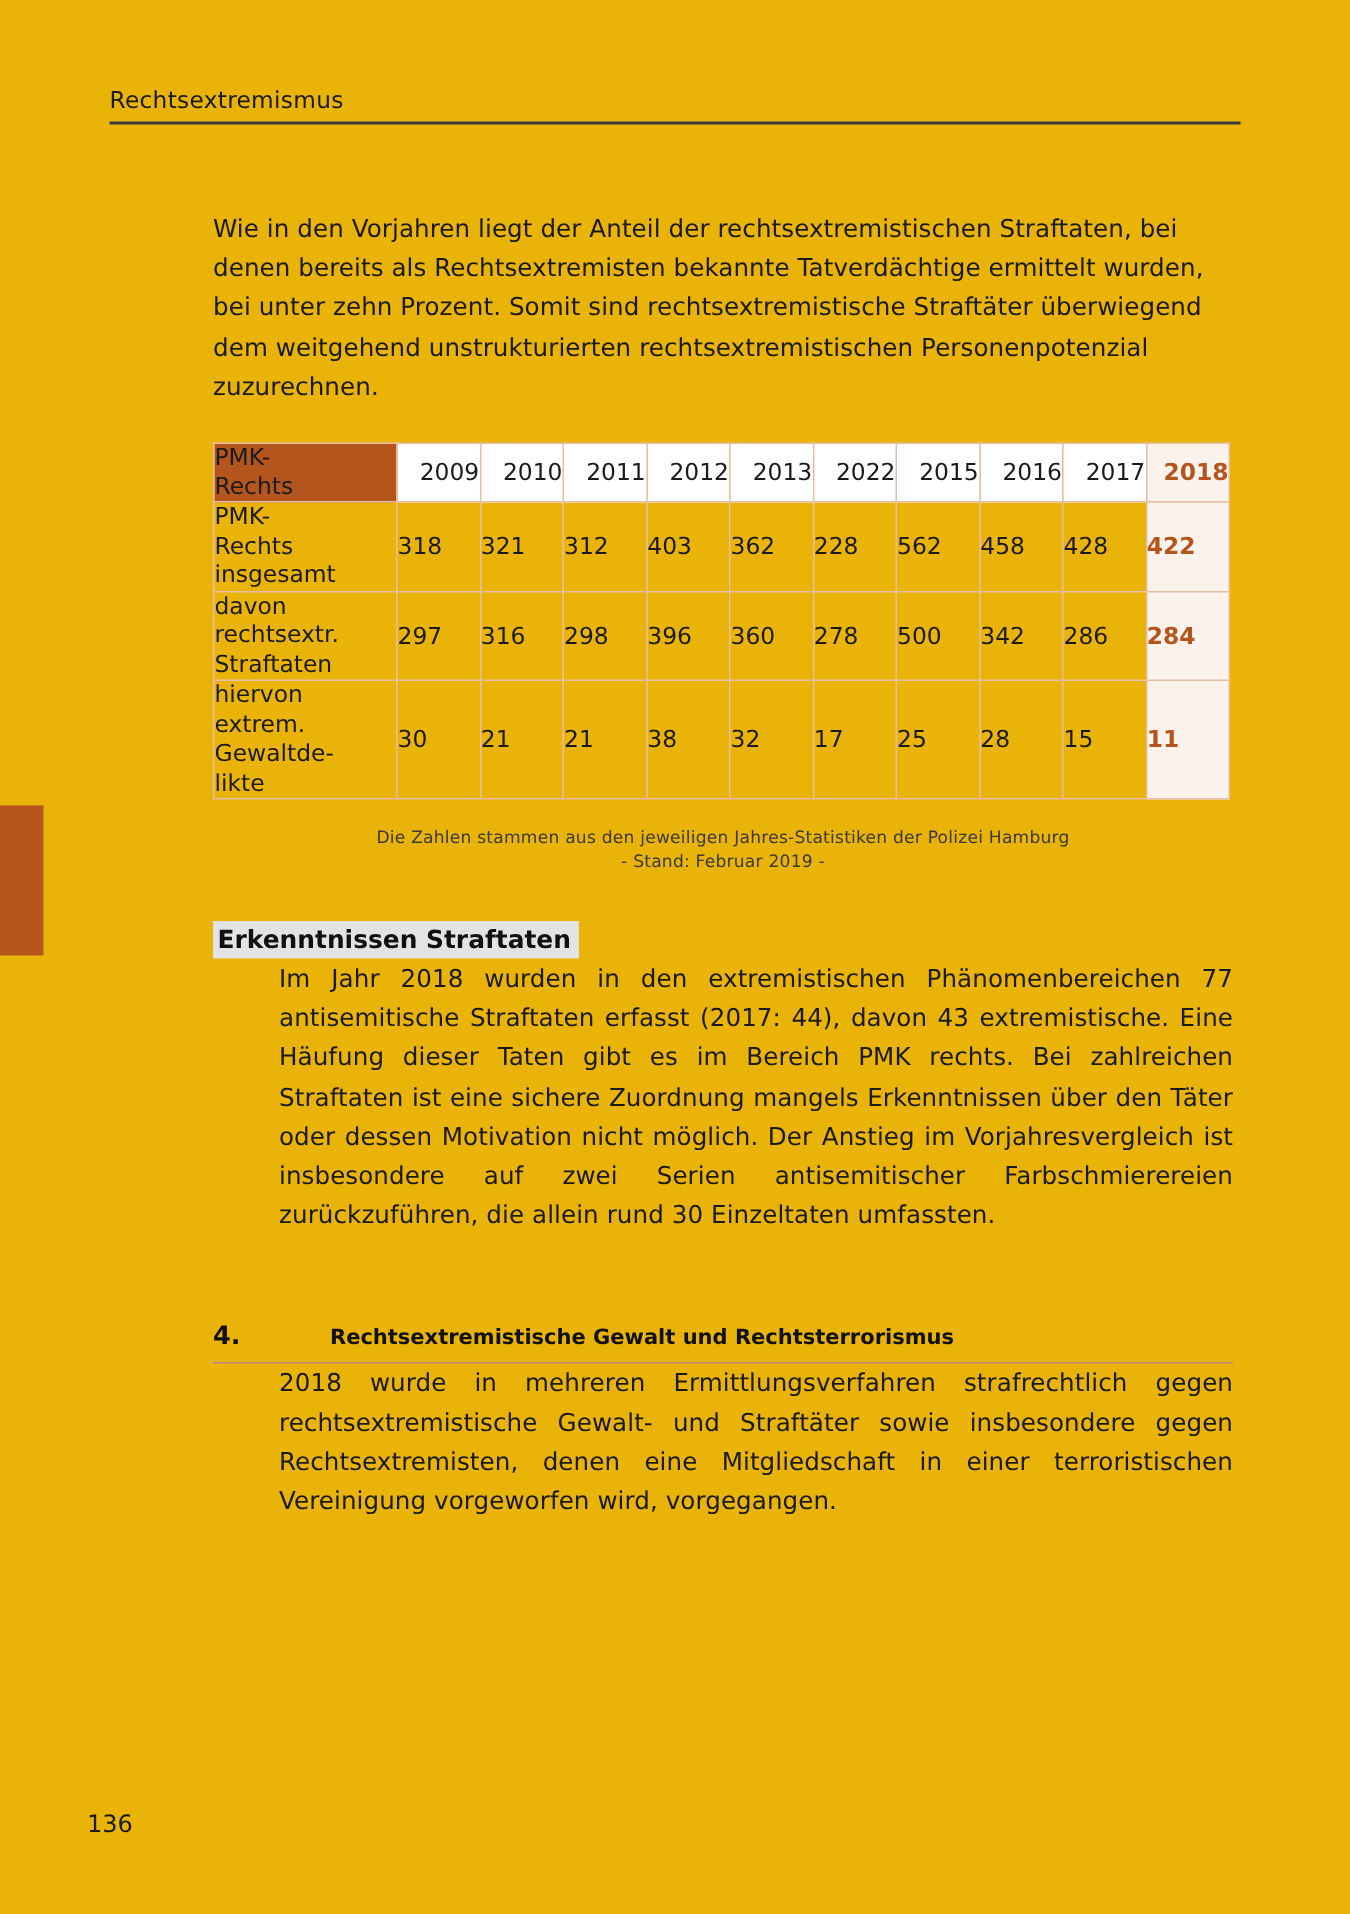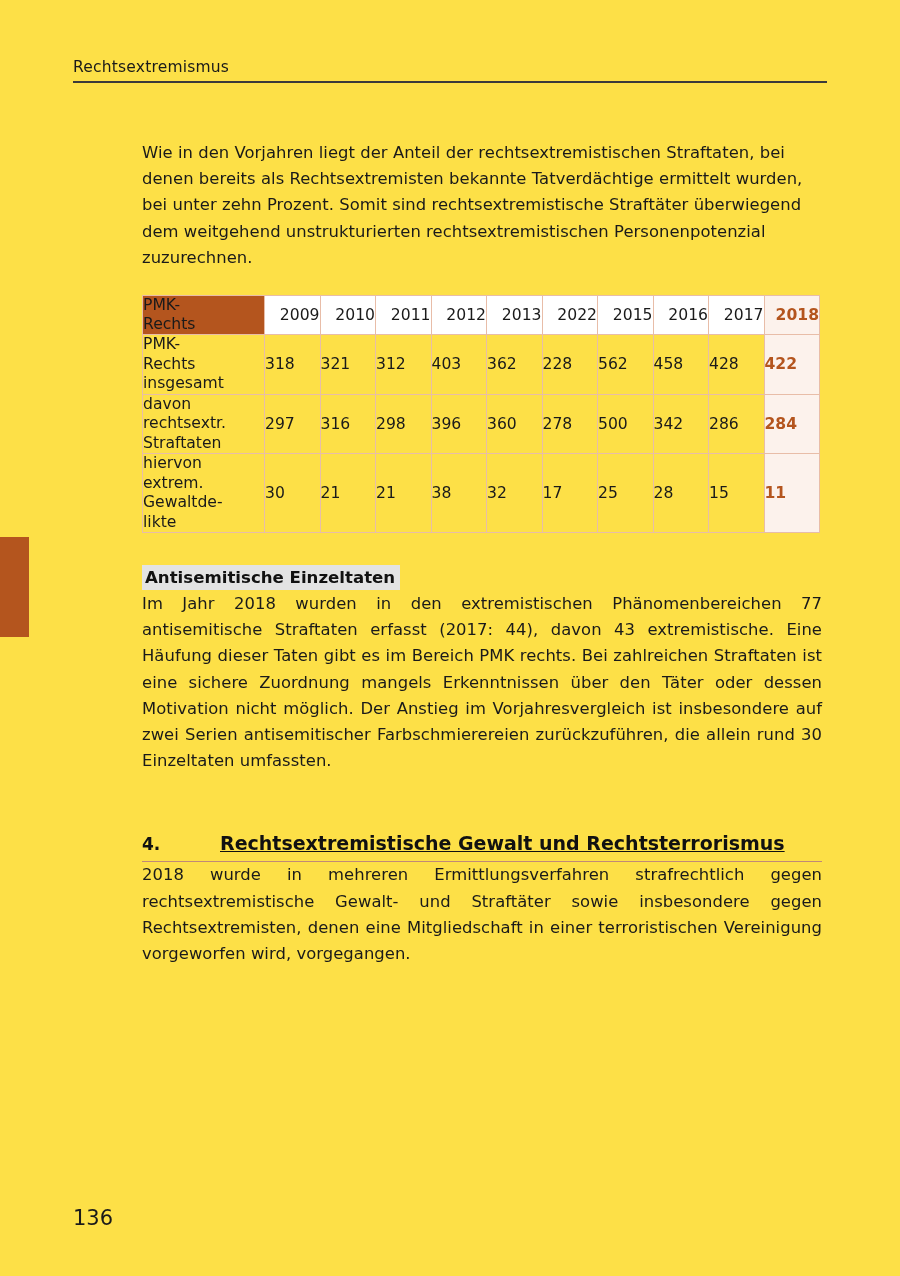--- a/index.html
+++ b/index.html
@@ -12,21 +12,21 @@
     height: 1276px;
     position: relative;
     font-family: "DejaVu Sans", "Liberation Sans", sans-serif;
     color: #1a1a1a;
     overflow: hidden;
   }
 
   .page {
     position: absolute;
     inset: 0;
-    background: #fde047;
+    background: #eab308;
   }
 
   
   .edge-tab {
     position: absolute;
     left: 0;
     top: 537px;
     width: 29px;
     height: 100px;
     background: #b4551e;
@@ -63,20 +63,21 @@
   p.body-text {
     font-size: 16.4px;
     line-height: 26.2px;
     margin: 0;
     color: #1a1a1a;
     letter-spacing: 0.05px;
   }
   p.justified {
     text-align: justify;
     text-align-last: left;
+    margin-left: 44px;
   }
 
   
   .stat-table-wrap {
     margin-top: 24px;
   }
   table.stat-table {
     border-collapse: collapse;
     width: 678px;
     table-layout: fixed;
@@ -169,34 +170,33 @@
   }
   .num-heading .nh-num {
     font-weight: bold;
     font-size: 17px;
     width: 78px;
     flex: 0 0 78px;
     color: #111111;
   }
   .num-heading .nh-title {
     font-weight: bold;
-    font-size: 19px;
+    font-size: 14px;
     color: #111111;
-    text-decoration: underline;
   }
 
   .para-gap-1 { margin-top: 22px; }
   .para-gap-2 { margin-top: 22px; }
 
   
   .folio {
     position: absolute;
-    left: 73px;
+    left: 58px;
     top: 1206px;
-    font-size: 21px;
+    font-size: 16px;
     color: #1a1a1a;
   }
 </style>
 </head>
 <body>
 
 <div class="page">
 
   <div class="edge-tab"></div>
 
@@ -276,23 +276,27 @@
               <td class="val">17</td>
               <td class="val">25</td>
               <td class="val">28</td>
               <td class="val">15</td>
               <td class="val highlight">11</td>
             </tr>
           </tbody>
       </table>
     </div>
 
+    <div class="table-caption">
+      <div>Die Zahlen stammen aus den jeweiligen Jahres-Statistiken der Polizei Hamburg</div>
+      <div>- Stand: Februar 2019 -</div>
+    </div>
 
     <div class="sub-heading">
-      <span class="sh-text">Antisemitische Einzeltaten</span>
+      <span class="sh-text">Erkenntnissen Straftaten</span>
     </div>
 
     <p class="body-text justified para-gap-1">Im Jahr 2018 wurden in den extremistischen Phänomenbereichen 77 antisemitische Straftaten erfasst (2017: 44), davon 43 extremistische. Eine Häufung dieser Taten gibt es im Bereich PMK rechts. Bei zahlreichen Straftaten ist eine sichere Zuordnung mangels Erkenntnissen über den Täter oder dessen Motivation nicht möglich. Der Anstieg im Vorjahresvergleich ist insbesondere auf zwei Serien antisemitischer Farbschmierereien zurückzuführen, die allein rund 30 Einzeltaten umfassten.</p>
 
     <div class="num-heading">
       <span class="nh-num">4.</span>
       <span class="nh-title">Rechtsextremistische Gewalt und Rechtsterrorismus</span>
     </div>
 
     <p class="body-text justified para-gap-2">2018 wurde in mehreren Ermittlungsverfahren strafrechtlich gegen rechtsextremistische Gewalt- und Straftäter sowie insbesondere gegen Rechtsextremisten, denen eine Mitgliedschaft in einer terroristischen Vereinigung vorgeworfen wird, vorgegangen.</p>

